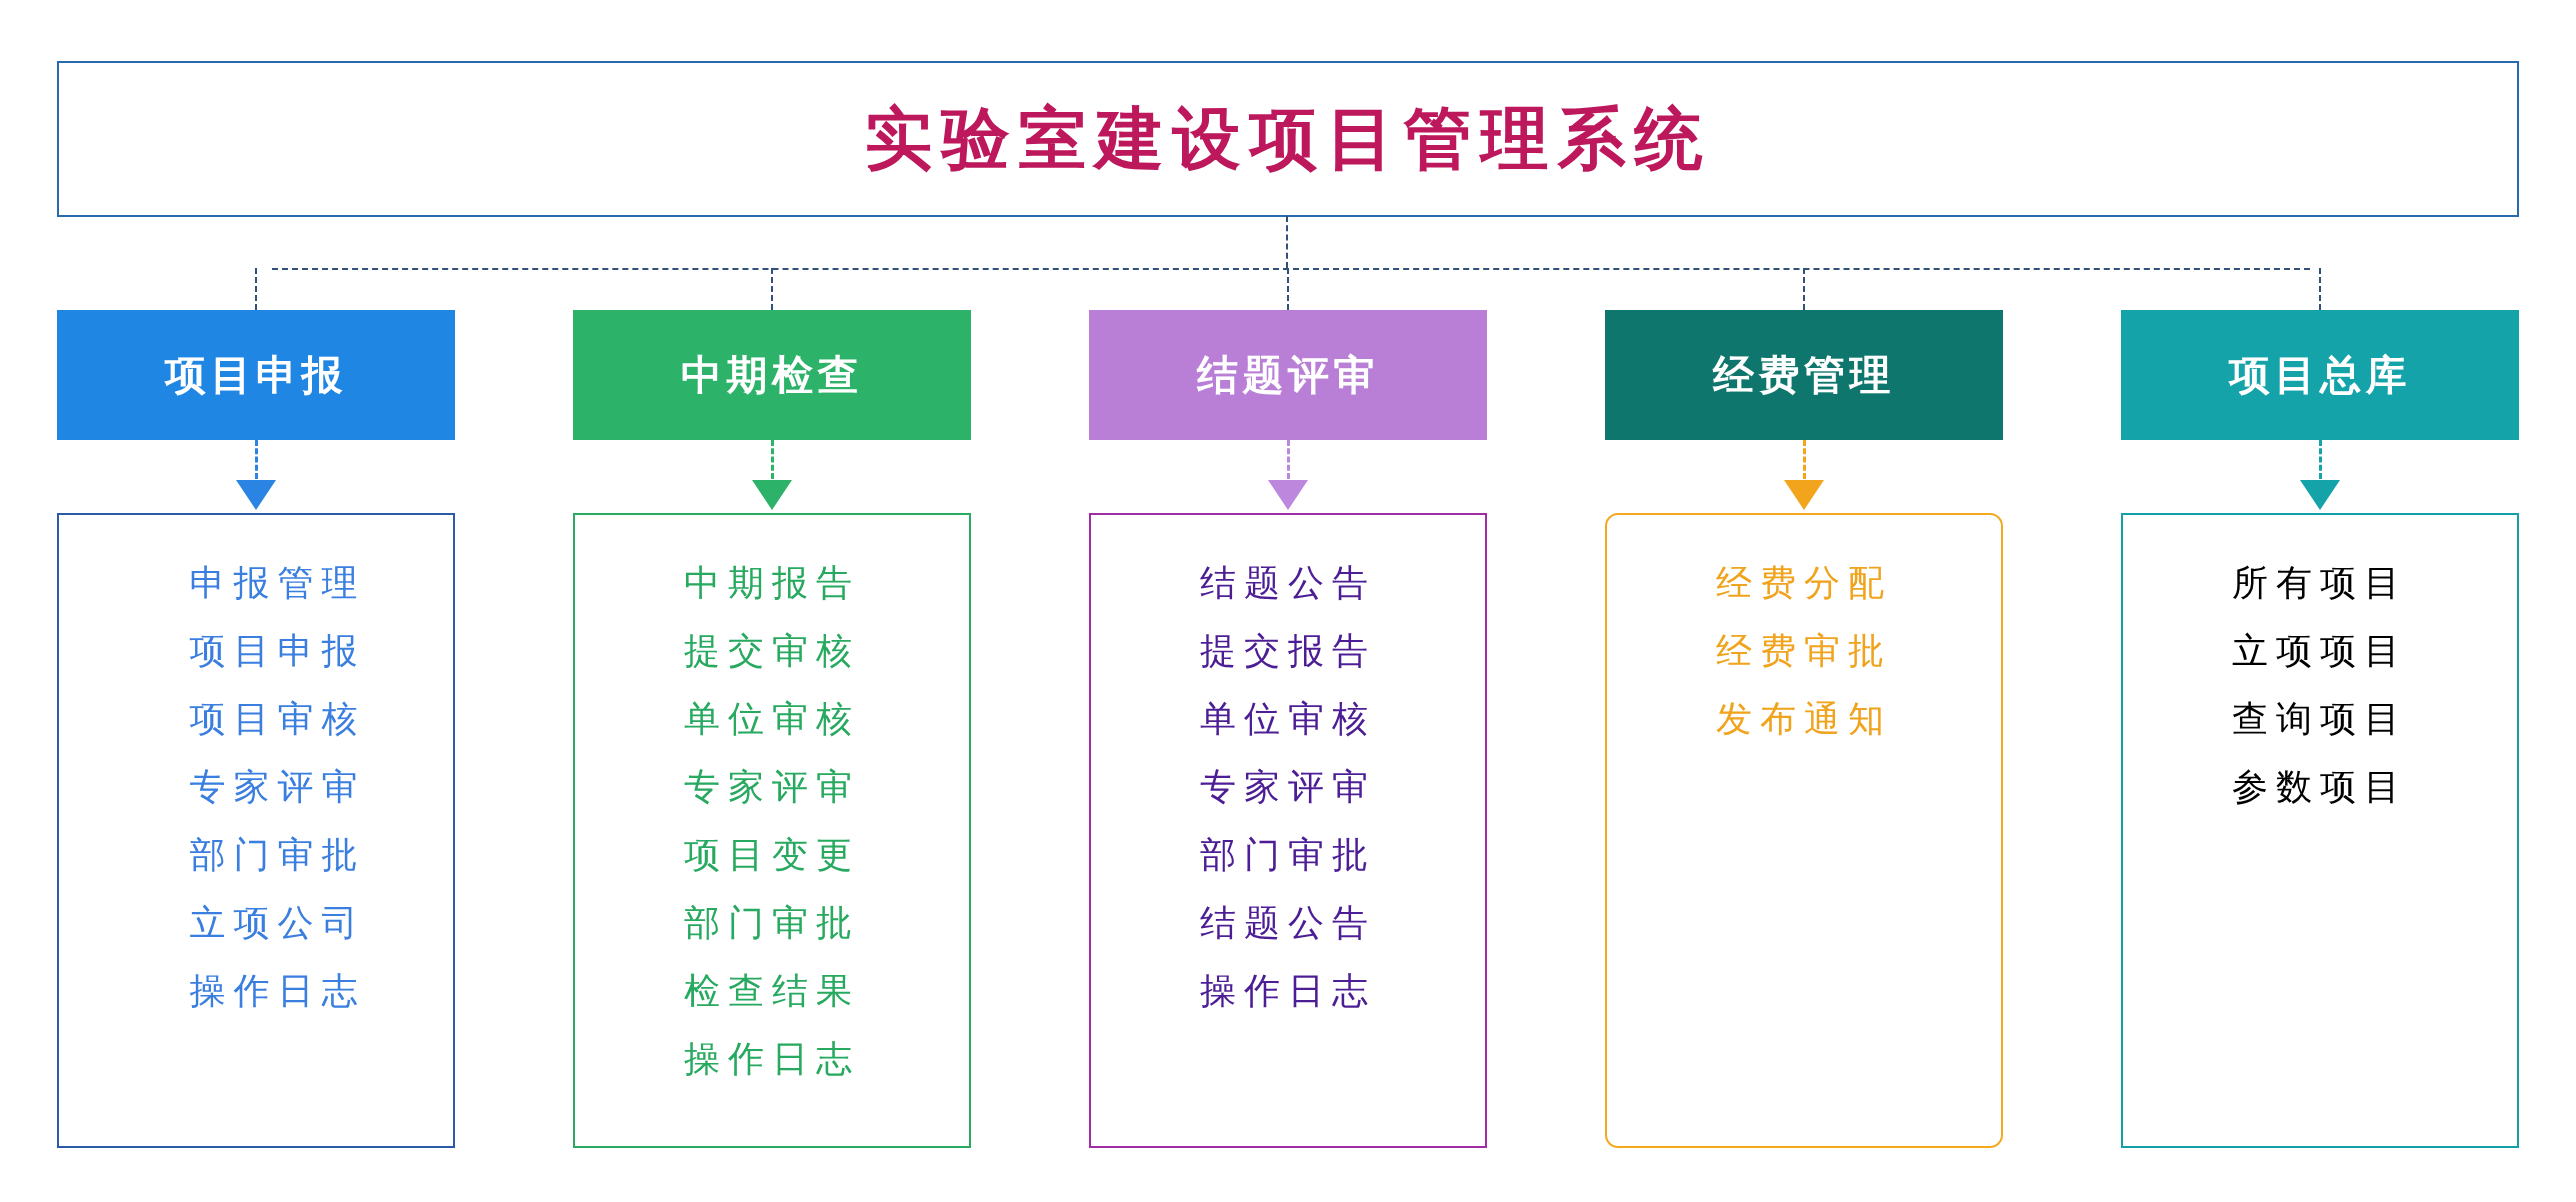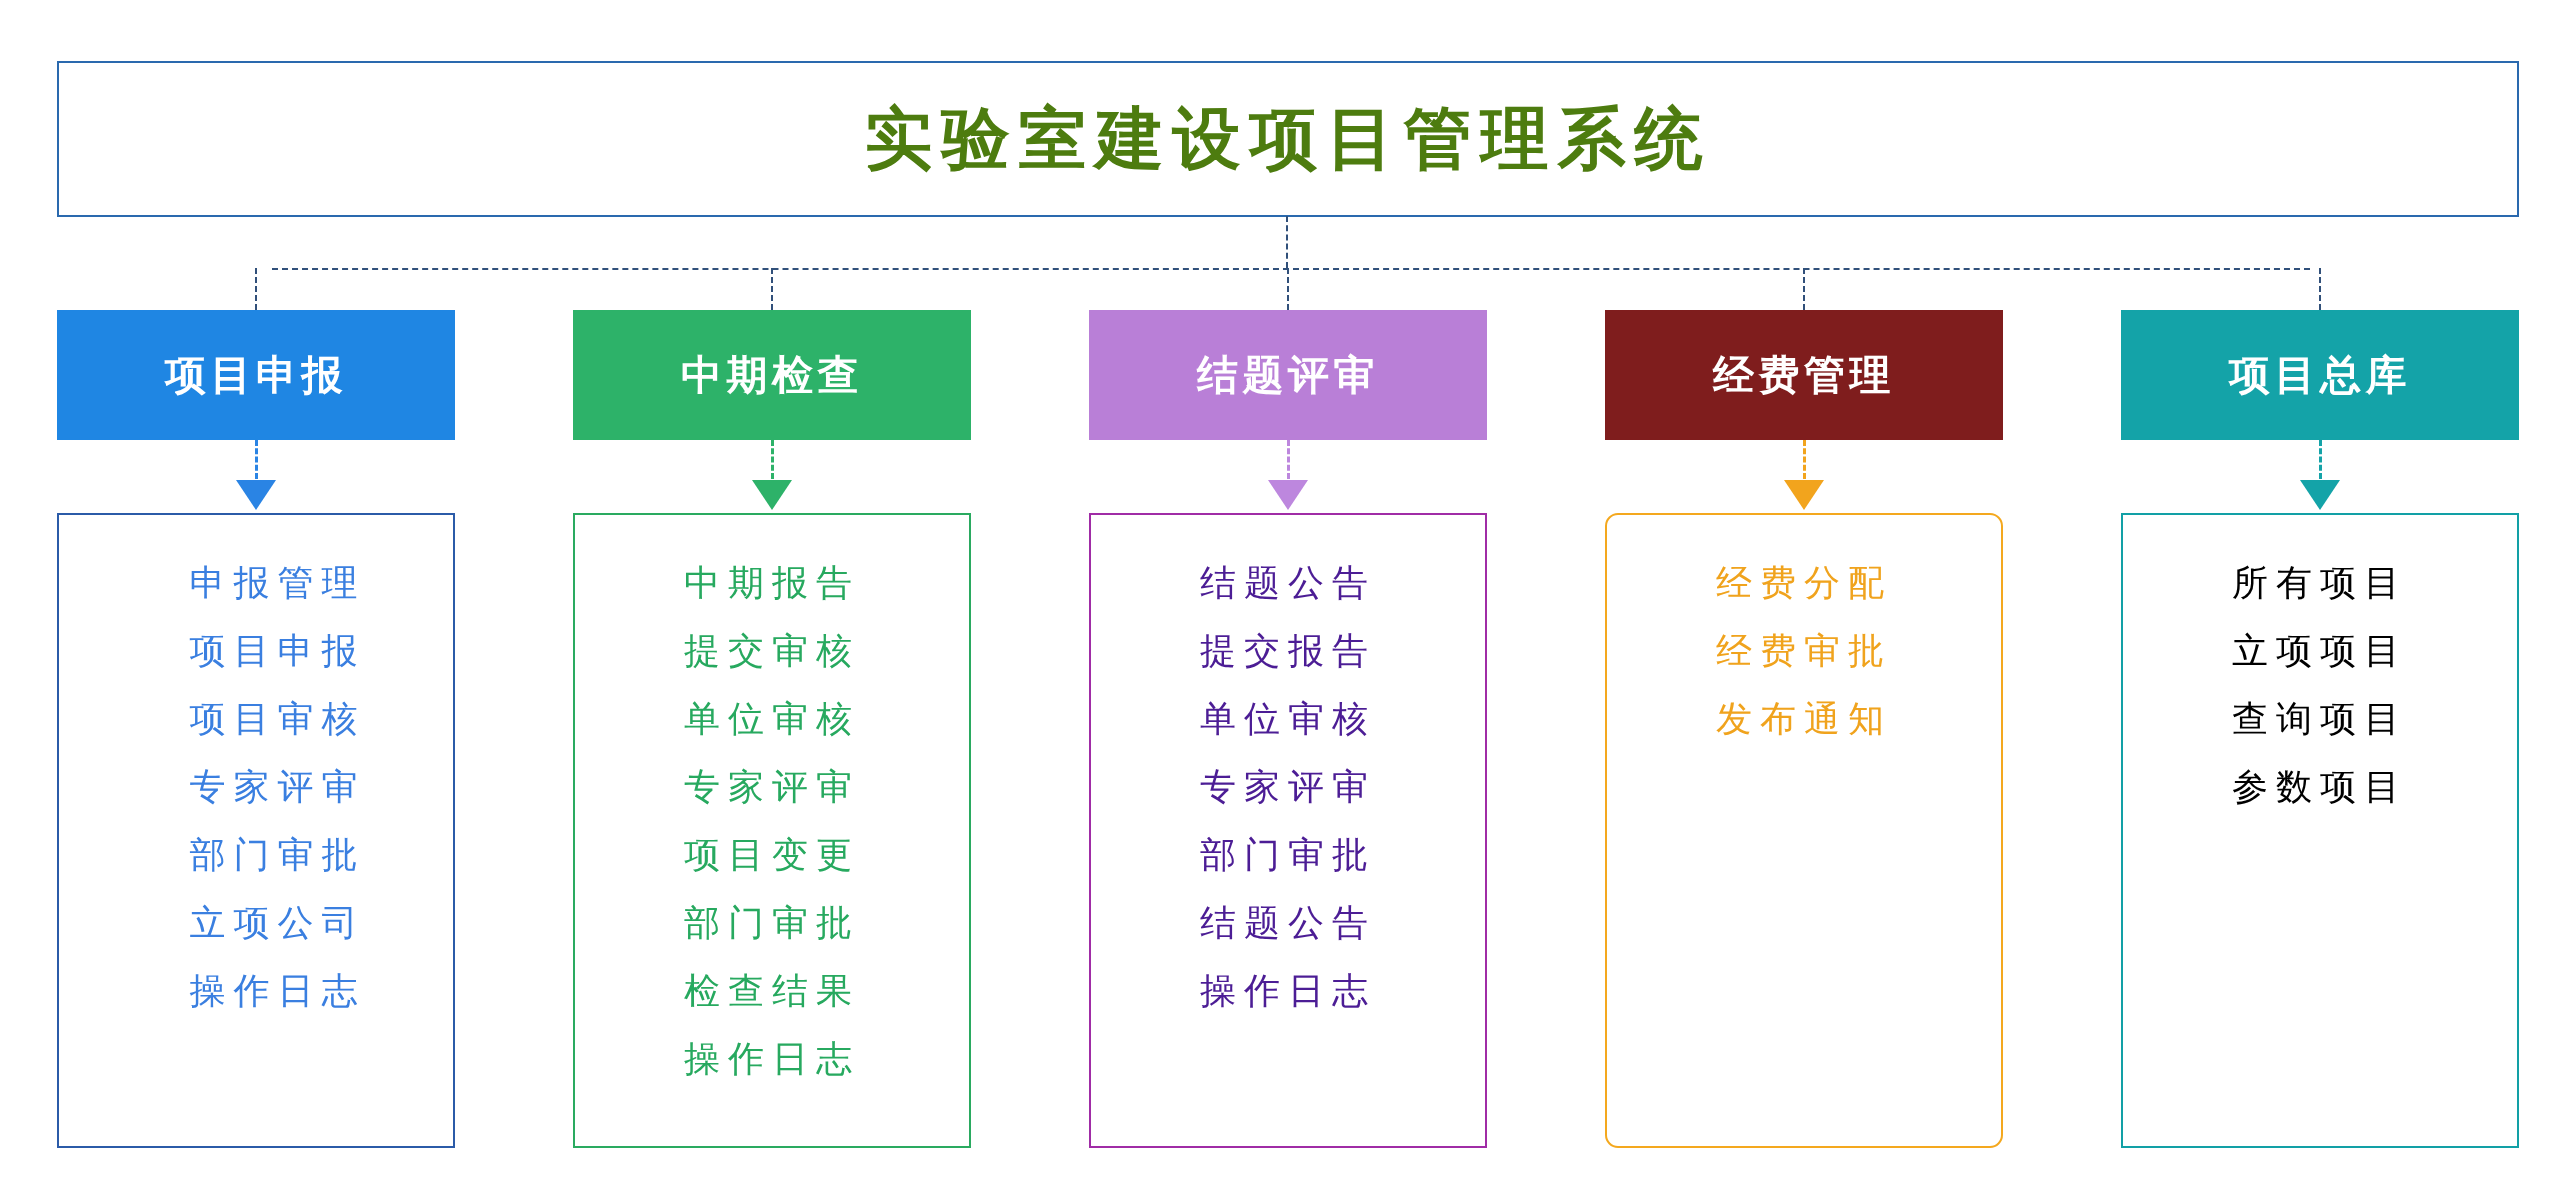--- a/index.html
+++ b/index.html
@@ -8,21 +8,21 @@
     width:2576px;height:1202px;
     overflow:hidden;
     font-family:"Liberation Sans", sans-serif;
   }
   .title-box{
     position:absolute;left:57px;top:61px;width:2462px;height:156px;
     box-sizing:border-box;border:2.7px solid #2a69ae;background:#ffffff;
     display:flex;align-items:center;justify-content:center;
   }
   .title-text{
-    font-size:68px;font-weight:600;color:#4d7c0f;letter-spacing:9px;
+    font-size:68px;font-weight:600;color:#be185d;letter-spacing:9px;
     white-space:nowrap;
   }
   .trunk-stub{
     position:absolute;left:1286px;top:216px;height:52px;width:0;
     border-left:2.7px dashed #31507a;
   }
   .hline{
     position:absolute;left:272px;top:268px;width:2038px;height:0;
     border-top:2.7px dashed #31507a;
   }
@@ -117,21 +117,21 @@
       <li>单位审核</li>
       <li>专家评审</li>
       <li>部门审批</li>
       <li>结题公告</li>
       <li>操作日志</li>
     </ul>
   </div>
 
   <div class="column">
     <div class="stub-top" style="border-left-color: rgb(49, 80, 122);"></div>
-    <div class="branch-header" style="background-color: #7f1d1d;">经费管理</div>
+    <div class="branch-header" style="background-color: #0f766e;">经费管理</div>
     <div class="stub-down" style="border-left-color: rgb(242, 164, 29);"></div>
     <div class="arrow-down" style="border-top-color: rgb(242, 164, 29);"></div>
     <ul class="listbox" style="border-color: rgb(244, 168, 30); color: rgb(240, 163, 29); border-radius: 13px;">
       <li>经费分配</li>
       <li>经费审批</li>
       <li>发布通知</li>
     </ul>
   </div>
 
   <div class="column">

